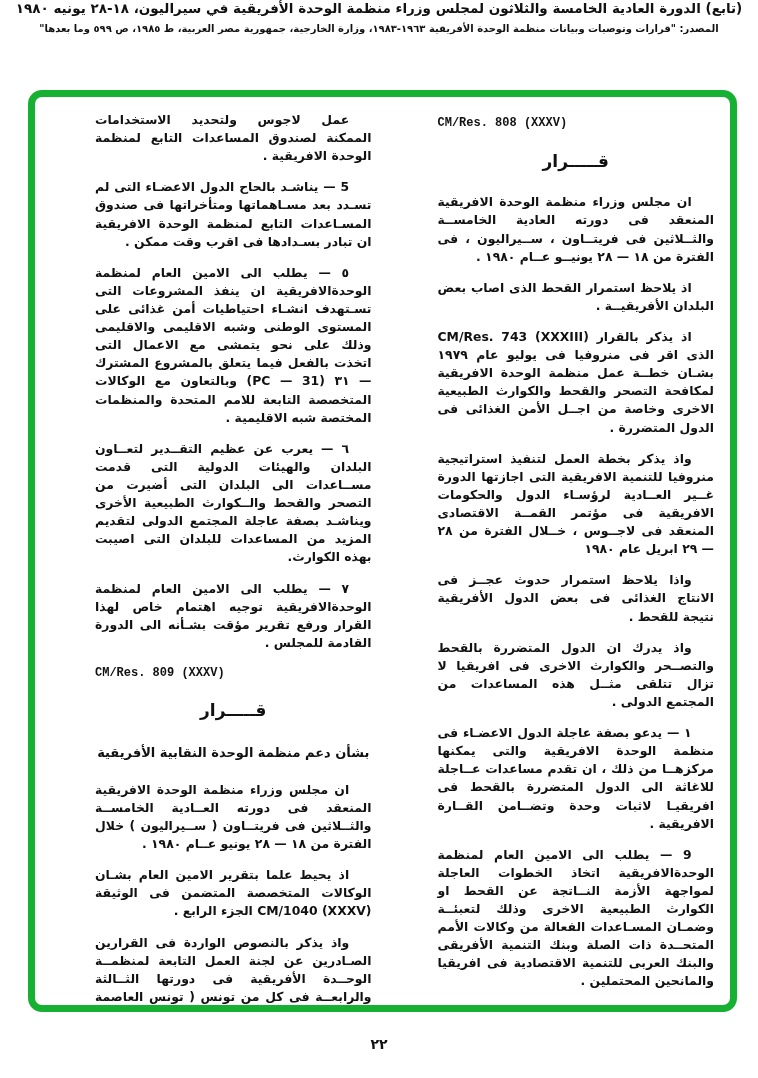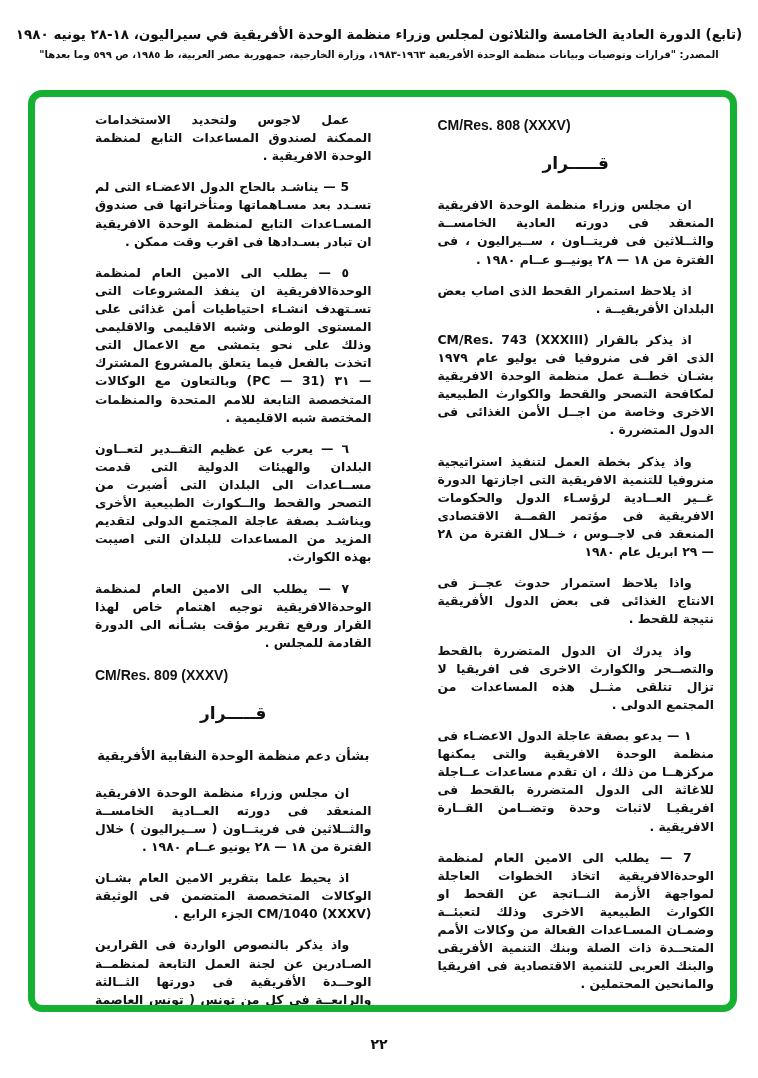--- a/index.html
+++ b/index.html
@@ -10,21 +10,20 @@
     color:#111;
     position:relative;
     overflow:hidden;
   }
   .page{width:758px;height:1078px;position:relative;}
 
   
   .header{
     direction:rtl;
     text-align:center;
-    padding-top:26px;
   }
   .header .line1{
     font-size:13.5px;
     font-weight:bold;
     letter-spacing:0;
   }
   .header .source{
     font-size:10px;
     font-weight:bold;
     margin-top:7px;
@@ -64,23 +63,23 @@
 
   
   .block{margin:0 0 13px 0;}
   .block.para{
     text-align:justify;
     text-indent:1.8em;
   }
   .block.ref{
     direction:ltr;
     text-align:left;
-    font-family:Liberation Sans, sans-serif;
+    font-family:Liberation Mono, monospace;
     font-weight:bold;
-    font-size:14px;
+    font-size:12px;
     margin:4px 0 16px 0;
   }
   .block.heading{
     text-align:center;
     font-size:17px;
     font-weight:bold;
     margin:10px 0 20px 0;
   }
   .block.title{
     text-align:center;
@@ -119,21 +118,21 @@
       <section class="col">
           <div class="block ref">CM/Res. 808 (XXXV)</div>
           <div class="block heading">قـــــرار</div>
           <div class="block para">ان مجلس وزراء منظمة الوحدة الافريقية المنعقد فى دورته العادية الخامســة والثــلاثين فى فريتــاون ، ســيراليون ، فى الفترة من ١٨ — ٢٨ يونيــو عــام ١٩٨٠ .</div>
           <div class="block para">اذ يلاحظ استمرار القحط الذى اصاب بعض البلدان الأفريقيــة .</div>
           <div class="block para">اذ يذكر بالقرار CM/Res. 743 (XXXIII) الذى اقر فى منروفيا فى يوليو عام ١٩٧٩ بشـان خطــة عمل منظمة الوحدة الافريقية لمكافحة التصحر والقحط والكوارث الطبيعية الاخرى وخاصة من اجــل الأمن الغذائى فى الدول المتضررة .</div>
           <div class="block para">واذ يذكر بخطة العمل لتنفيذ استراتيجية منروفيا للتنمية الافريقية التى اجازتها الدورة غــير العــادية لرؤسـاء الدول والحكومات الافريقية فى مؤتمر القمــة الاقتصادى المنعقد فى لاجــوس ، خــلال الفترة من ٢٨ — ٢٩ ابريل عام ١٩٨٠</div>
           <div class="block para">واذا يلاحظ استمرار حدوث عجــز فى الانتاج الغذائى فى بعض الدول الأفريقية نتيجة للقحط .</div>
           <div class="block para">واذ يدرك ان الدول المتضررة بالقحط والتصــحر والكوارث الاخرى فى افريقيا لا تزال تتلقى مثــل هذه المساعدات من المجتمع الدولى .</div>
           <div class="block para">١ — يدعو بصفة عاجلة الدول الاعضـاء فى منظمة الوحدة الافريقية والتى يمكنها مركزهــا من ذلك ، ان تقدم مساعدات عــاجلة للاغاثة الى الدول المتضررة بالقحط فى افريقيـا لاثبات وحدة وتضــامن القــارة الافريقية .</div>
-          <div class="block para">7 — يطلب الى الامين العام لمنظمة الوحدةالافريقية اتخاذ الخطوات العاجلة لمواجهة الأزمة النــاتجة عن القحط او الكوارث الطبيعية الاخرى وذلك لتعبئــة وضمـان المسـاعدات الفعالة من وكالات الأمم المتحــدة ذات الصلة وبنك التنمية الأفريقى والبنك العربى للتنمية الاقتصادية فى افريقيا والمانحين المحتملين .</div>
+          <div class="block para">9 — يطلب الى الامين العام لمنظمة الوحدةالافريقية اتخاذ الخطوات العاجلة لمواجهة الأزمة النــاتجة عن القحط او الكوارث الطبيعية الاخرى وذلك لتعبئــة وضمـان المسـاعدات الفعالة من وكالات الأمم المتحــدة ذات الصلة وبنك التنمية الأفريقى والبنك العربى للتنمية الاقتصادية فى افريقيا والمانحين المحتملين .</div>
           <div class="block para">٣ — يطلب بصفة عاجلة الى الامين العام لمنظمة الوحدة الافريقية ان يعقد فورا اجتماعا للجنة الدائمة بشـأن القحط والكوارث الطبيعية لاستعراض برنامج عمل أولى متوسـط الاجل وطويل الاجل فى ضوء خطة</div>
         </section>
       <section class="col">
           <div class="block para">عمل لاجوس ولتحديد الاستخدامات الممكنة لصندوق المساعدات التابع لمنظمة الوحدة الافريقية .</div>
           <div class="block para">5 — يناشـد بالحاح الدول الاعضـاء التى لم تسـدد بعد مسـاهماتها ومتأخراتها فى صندوق المسـاعدات التابع لمنظمة الوحدة الافريقية ان تبادر بسـدادها فى اقرب وقت ممكن .</div>
           <div class="block para">٥ — يطلب الى الامين العام لمنظمة الوحدةالافريقية ان ينفذ المشروعات التى تسـتهدف انشـاء احتياطيات أمن غذائى على المستوى الوطنى وشبه الاقليمى والاقليمى وذلك على نحو يتمشى مع الاعمال التى اتخذت بالفعل فيما يتعلق بالمشروع المشترك — ٣١ (PC — 31) وبالتعاون مع الوكالات المتخصصة التابعة للامم المتحدة والمنظمات المختصة شبه الاقليمية .</div>
           <div class="block para">٦ — يعرب عن عظيم التقــدير لتعــاون البلدان والهيئات الدولية التى قدمت مســاعدات الى البلدان التى أضيرت من التصحر والقحط والــكوارث الطبيعية الأخرى ويناشـد بصفة عاجلة المجتمع الدولى لتقديم المزيد من المساعدات للبلدان التى اصيبت بهذه الكوارث.</div>
           <div class="block para">٧ — يطلب الى الامين العام لمنظمة الوحدةالافريقية توجيه اهتمام خاص لهذا القرار ورفع تقرير مؤقت بشـأنه الى الدورة القادمة للمجلس .</div>
           <div class="block ref">CM/Res. 809 (XXXV)</div>
           <div class="block heading">قـــــرار</div>

